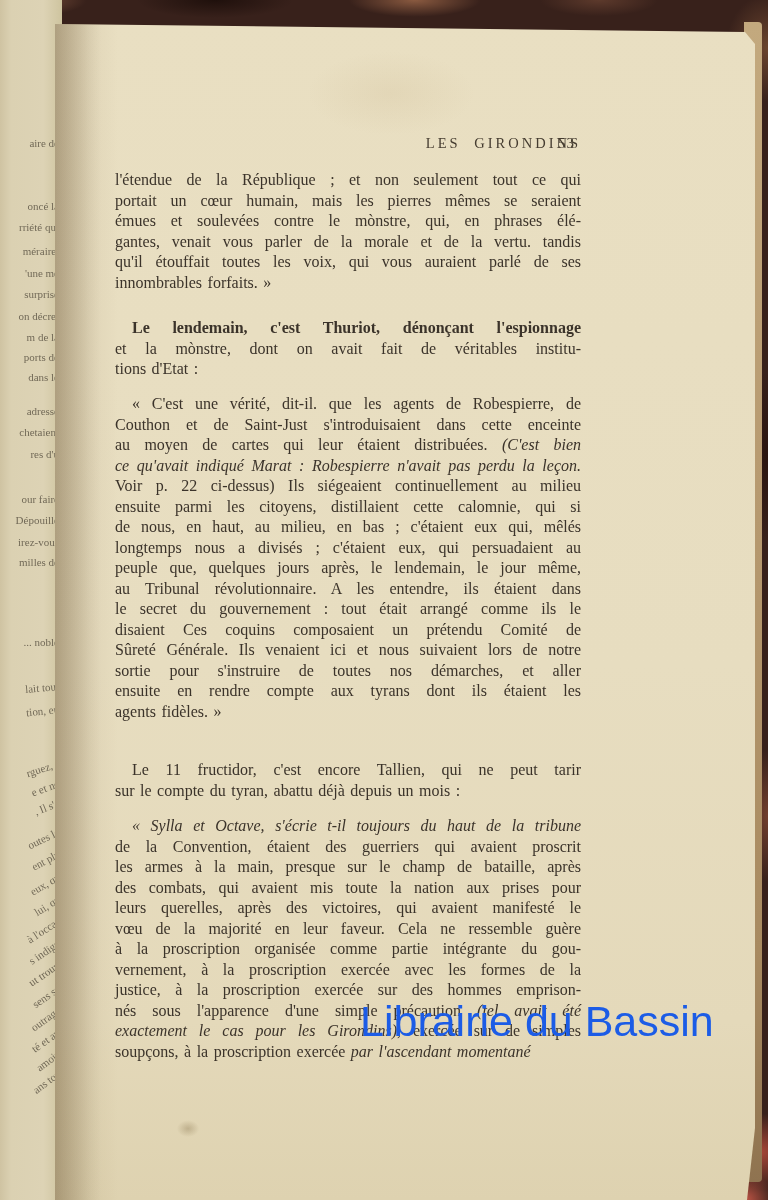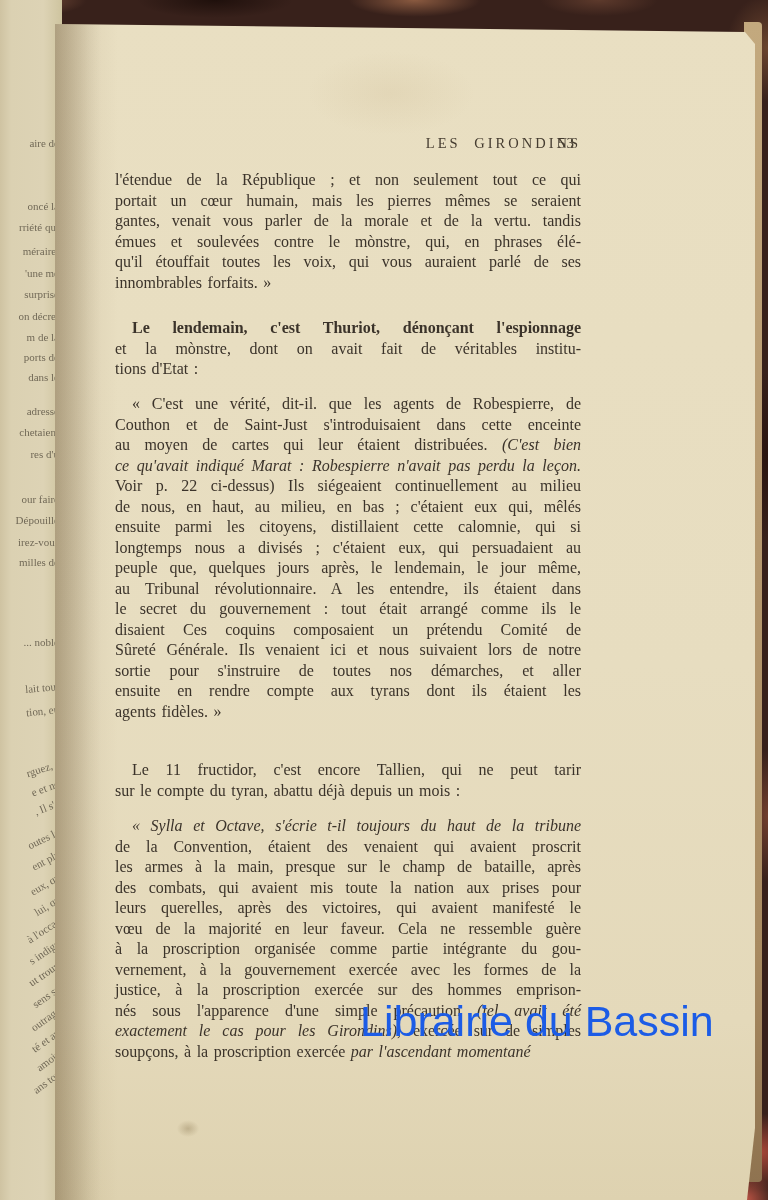--- a/index.html
+++ b/index.html
@@ -115,61 +115,61 @@
 
     <div class="running-head">
       <span class="head-title">LES GIRONDINS</span>
       <span class="page-num">53</span>
     </div>
 
     <div id="text-block">
         <div class="paragraph" style="top: 160px;">
           <div class="line"><span>l'étendue de la République ; et non seulement tout ce qui</span></div>
           <div class="line"><span>portait un cœur humain, mais les pierres mêmes se seraient</span></div>
+          <div class="line"><span>émues et soulevées contre le mònstre, qui, en phrases élé-</span></div>
           <div class="line"><span>gantes, venait vous parler de la morale et de la vertu. tandis</span></div>
-          <div class="line"><span>émues et soulevées contre le mònstre, qui, en phrases élé-</span></div>
           <div class="line"><span>qu'il étouffait toutes les voix, qui vous auraient parlé de ses</span></div>
           <div class="line last"><span>innombrables forfaits. »</span></div>
         </div>
         <div class="paragraph" style="top: 308px;">
           <div class="line" style="text-indent: 17px; font-weight: bold;"><span>Le lendemain, c'est Thuriot, dénonçant l'espionnage</span></div>
           <div class="line"><span>et la mònstre, dont on avait fait de véritables institu-</span></div>
           <div class="line last"><span>tions d'Etat :</span></div>
         </div>
         <div class="paragraph" style="top: 384px;">
           <div class="line" style="text-indent: 17px;"><span>« C'est une vérité, dit-il. que les agents de Robespierre, de</span></div>
           <div class="line"><span>Couthon et de Saint-Just s'introduisaient dans cette enceinte</span></div>
           <div class="line"><span>au moyen de cartes qui leur étaient distribuées. </span><span class="em">(C'est bien</span></div>
           <div class="line"><span class="em">ce qu'avait indiqué Marat : Robespierre n'avait pas perdu la leçon.</span></div>
           <div class="line"><span>Voir p. 22 ci-dessus) Ils siégeaient continuellement au milieu</span></div>
+          <div class="line"><span>ensuite parmi les citoyens, distillaient cette calomnie, qui si</span></div>
           <div class="line"><span>de nous, en haut, au milieu, en bas ; c'étaient eux qui, mêlés</span></div>
-          <div class="line"><span>ensuite parmi les citoyens, distillaient cette calomnie, qui si</span></div>
           <div class="line"><span>longtemps nous a divisés ; c'étaient eux, qui persuadaient au</span></div>
           <div class="line"><span>peuple que, quelques jours après, le lendemain, le jour même,</span></div>
           <div class="line"><span>au Tribunal révolutionnaire. A les entendre, ils étaient dans</span></div>
           <div class="line"><span>le secret du gouvernement : tout était arrangé comme ils le</span></div>
           <div class="line"><span>disaient Ces coquins composaient un prétendu Comité de</span></div>
           <div class="line"><span>Sûreté Générale. Ils venaient ici et nous suivaient lors de notre</span></div>
           <div class="line"><span>sortie pour s'instruire de toutes nos démarches, et aller</span></div>
           <div class="line"><span>ensuite en rendre compte aux tyrans dont ils étaient les</span></div>
           <div class="line last"><span>agents fidèles. »</span></div>
         </div>
         <div class="paragraph" style="top: 750px;">
           <div class="line" style="text-indent: 17px;"><span>Le 11 fructidor, c'est encore Tallien, qui ne peut tarir</span></div>
           <div class="line last"><span>sur le compte du tyran, abattu déjà depuis un mois :</span></div>
         </div>
         <div class="paragraph" style="top: 806px;">
           <div class="line" style="text-indent: 17px; font-style: italic;"><span>« Sylla et Octave, s'écrie t-il toujours du haut de la tribune</span></div>
-          <div class="line"><span>de la Convention, étaient des venaient qui avaient proscrit</span></div>
+          <div class="line"><span>de la Convention, étaient des guerriers qui avaient proscrit</span></div>
           <div class="line"><span>les armes à la main, presque sur le champ de bataille, après</span></div>
           <div class="line"><span>des combats, qui avaient mis toute la nation aux prises pour</span></div>
           <div class="line"><span>leurs querelles, après des victoires, qui avaient manifesté le</span></div>
           <div class="line"><span>vœu de la majorité en leur faveur. Cela ne ressemble guère</span></div>
           <div class="line"><span>à la proscription organisée comme partie intégrante du gou-</span></div>
-          <div class="line"><span>vernement, à la gouvernement exercée avec les formes de la</span></div>
+          <div class="line"><span>vernement, à la proscription exercée avec les formes de la</span></div>
           <div class="line"><span>justice, à la proscription exercée sur des hommes emprison-</span></div>
           <div class="line"><span>nés sous l'apparence d'une simple précaution </span><span class="em">(tel avait été</span></div>
           <div class="line"><span class="em">exactement le cas pour les Girondins)</span><span>, exercée sur de simples</span></div>
           <div class="line last"><span>soupçons, à la proscription exercée </span><span class="em">par l'ascendant momentané</span></div>
         </div>
       </div>
   </div>
 
   <div class="watermark" style="color: rgb(28, 92, 230);">Librairie du Bassin</div>
 

